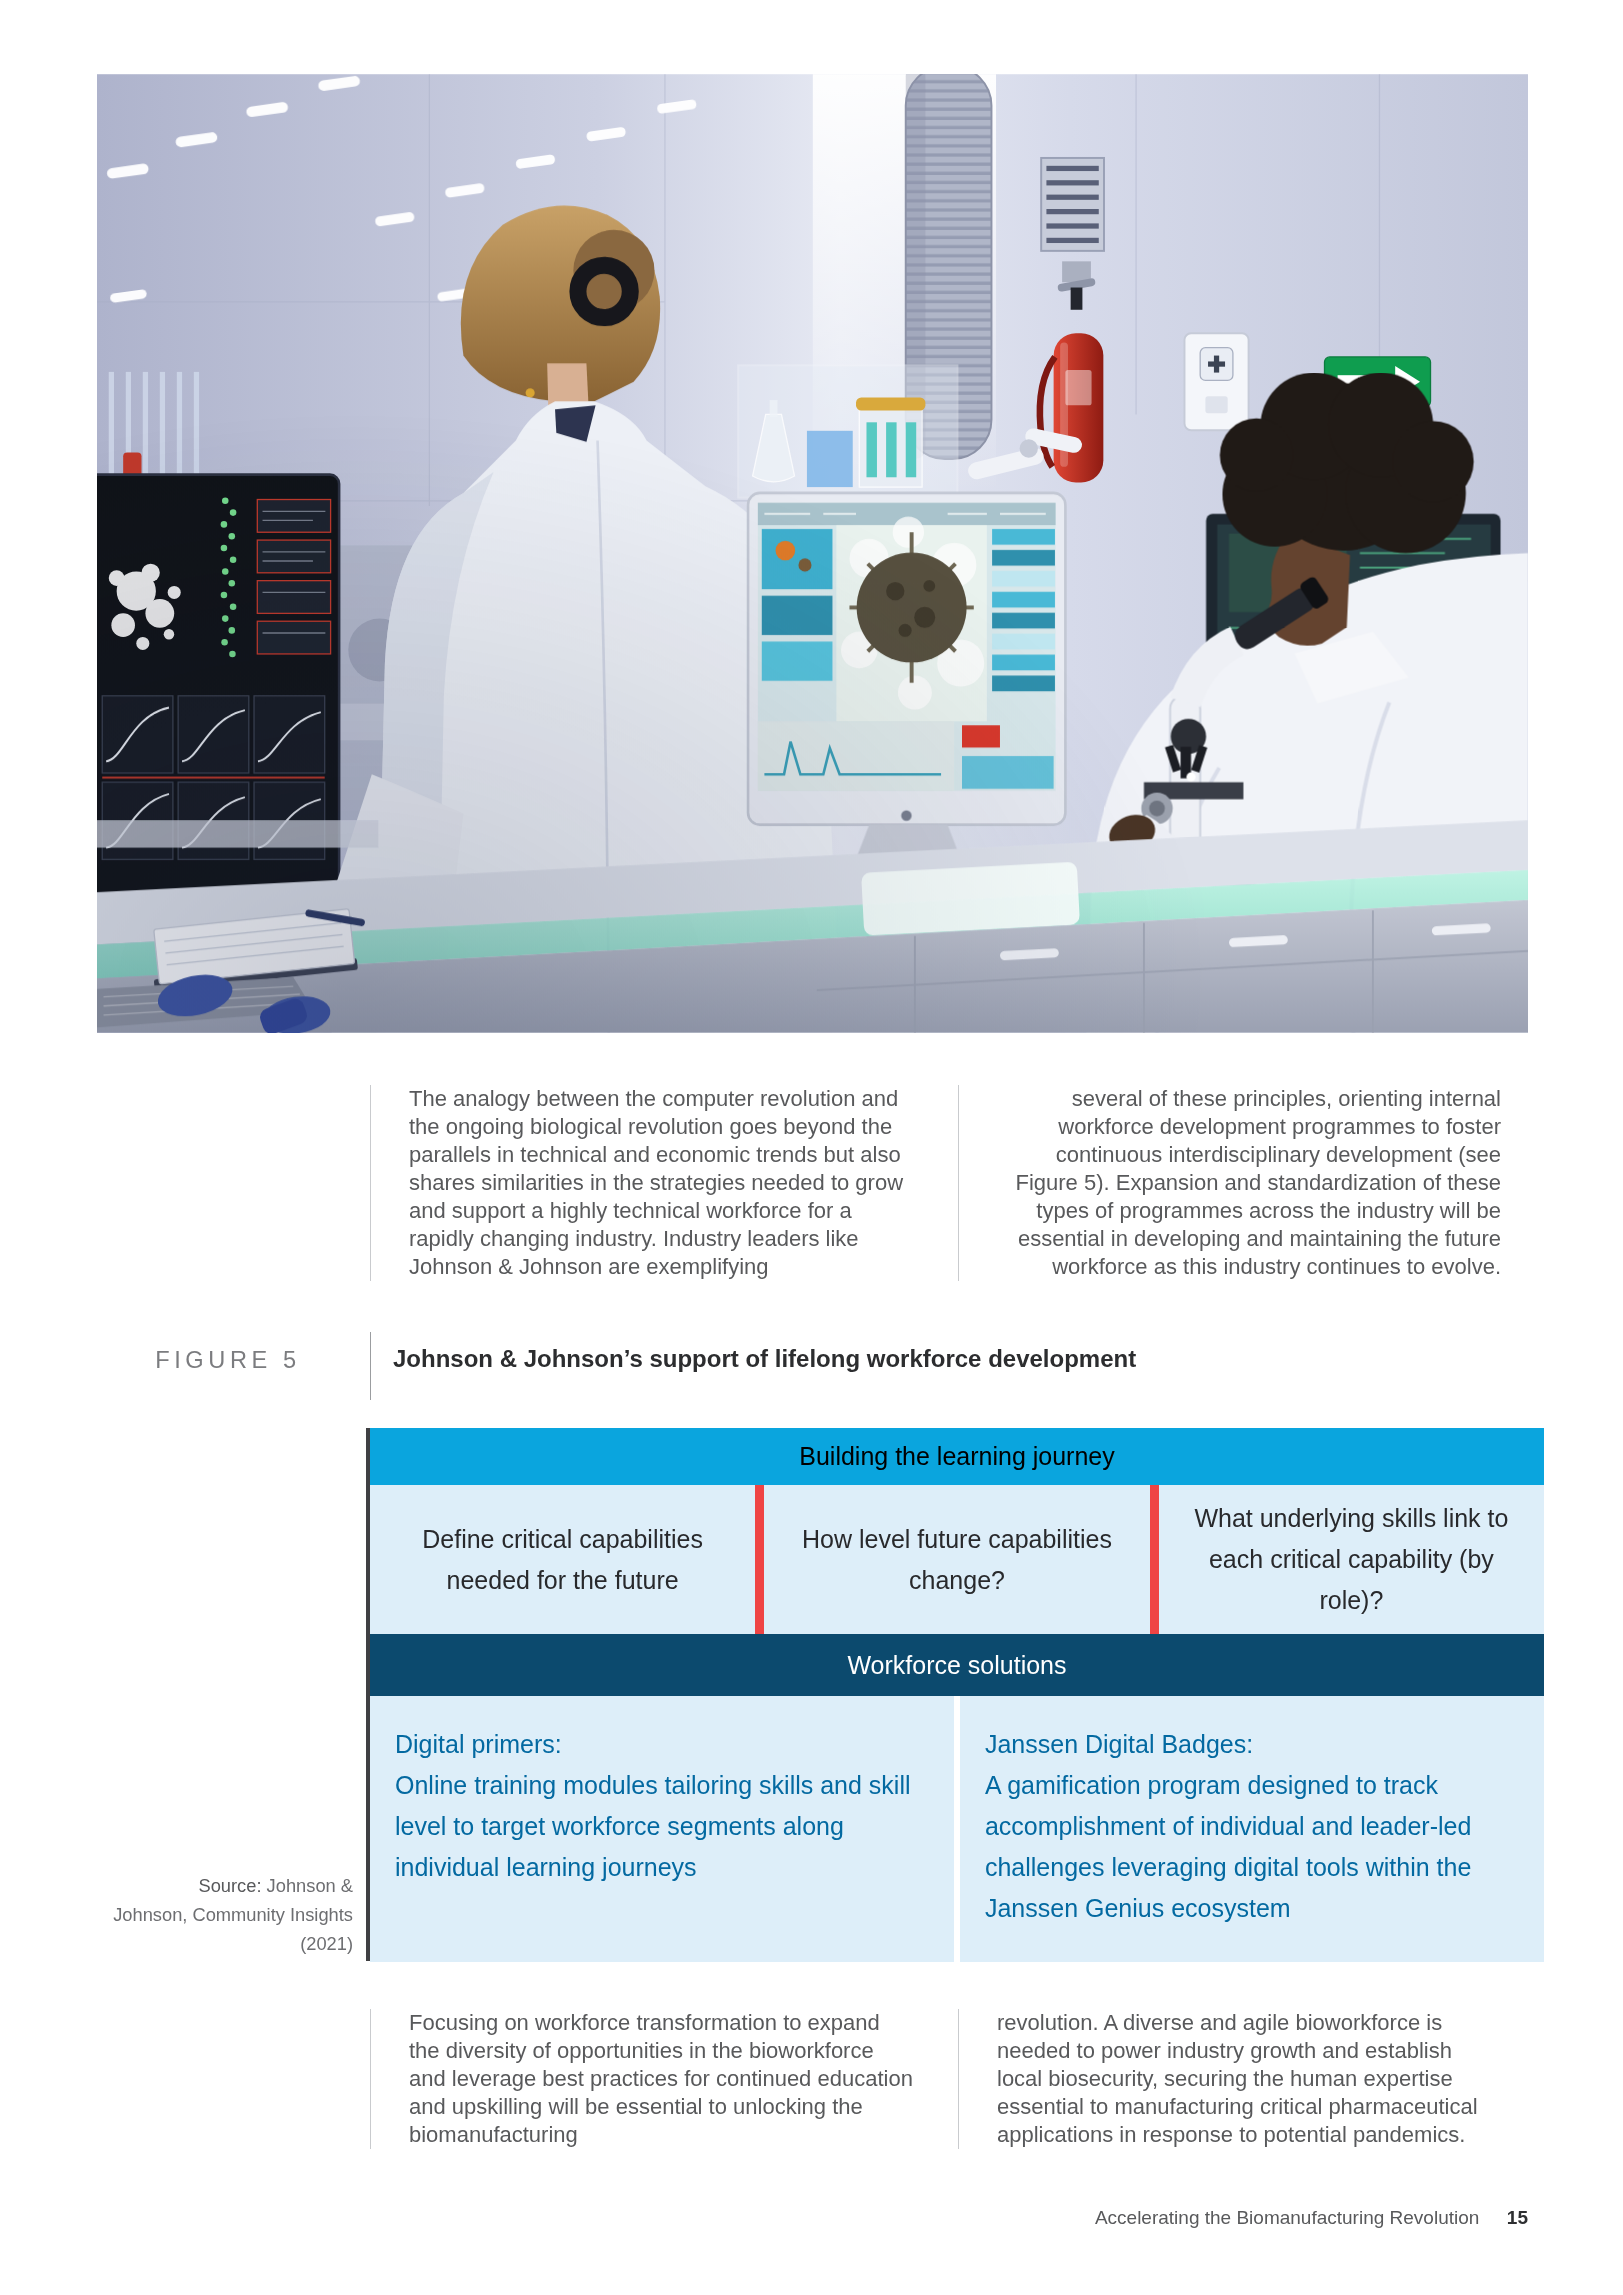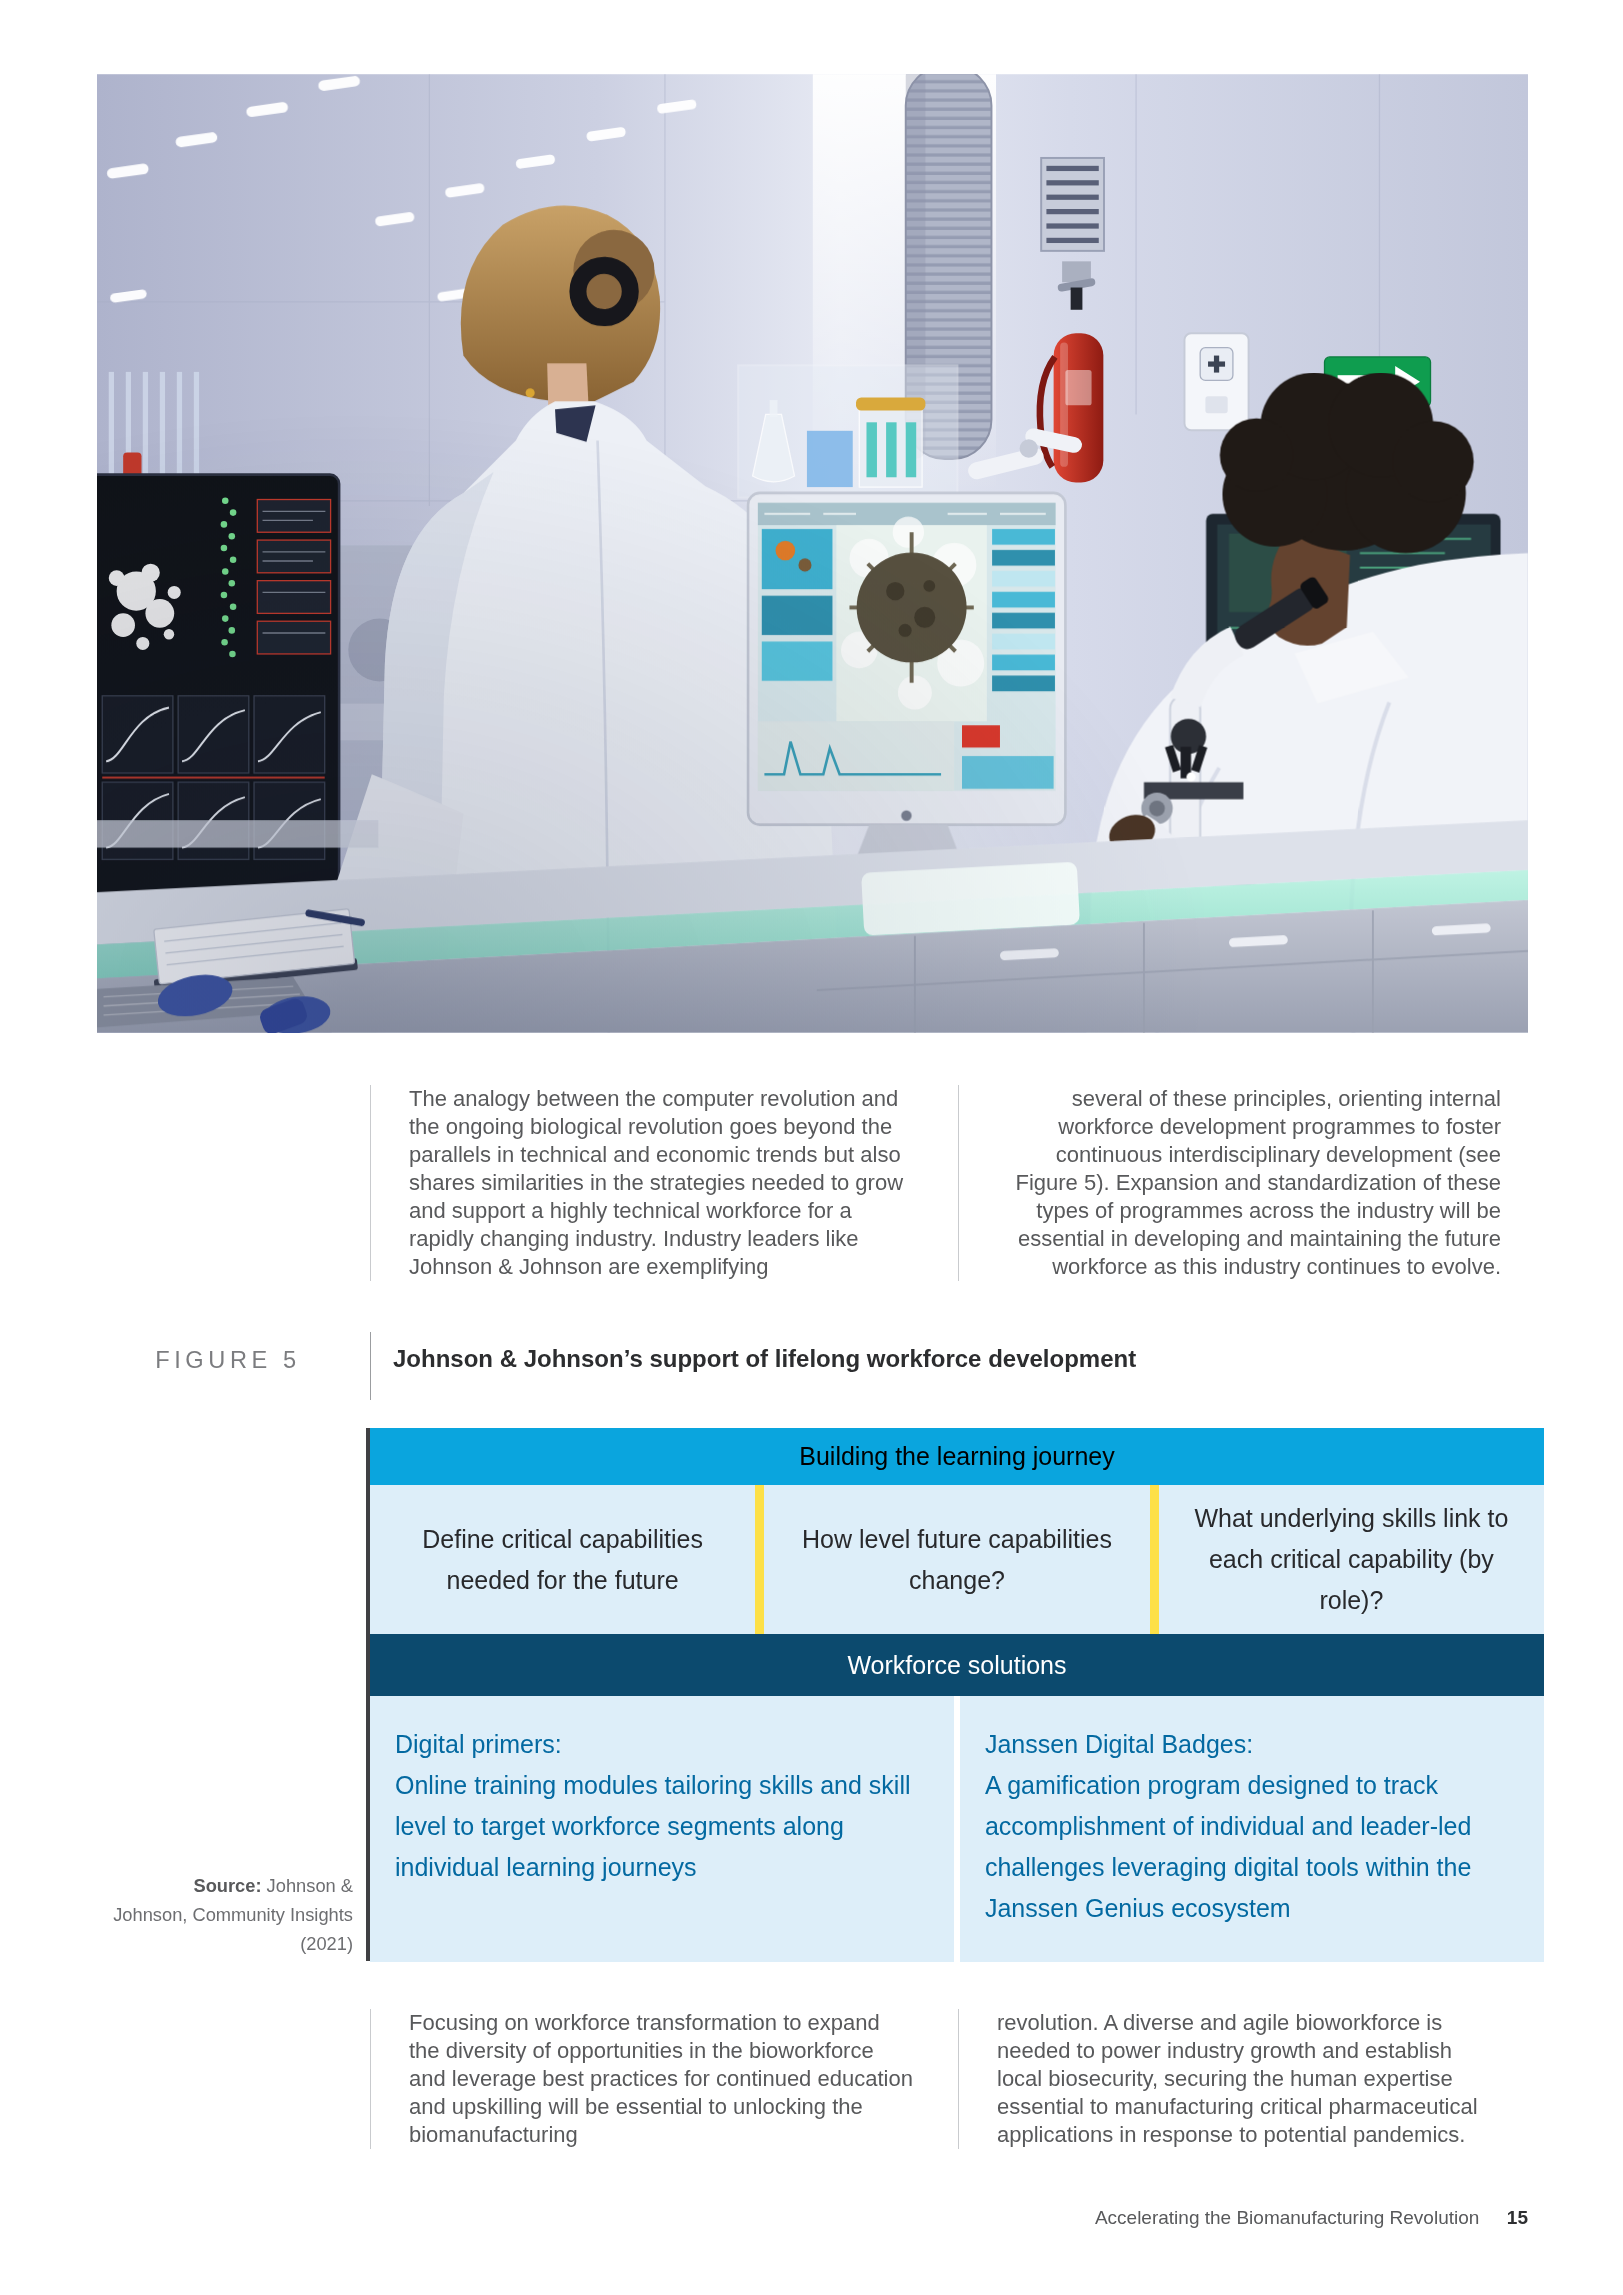--- a/index.html
+++ b/index.html
@@ -22,30 +22,30 @@
   .figure-title { position: absolute; left: 393px; top: 1345px; width: 1139px;
                   font-size: 24px; font-weight: bold; color: #2c2d2f; }
 
   .fig-rule-dark { position: absolute; left: 366px; top: 1428px; width: 3.9px; height: 533px; background: #3f4043; }
 
   .ftable { position: absolute; left: 370px; top: 1428px; width: 1174px; }
   .thead { height: 57px; line-height: 57px; background: #0aa5de; color: #000000;
            text-align: center; font-size: 25px; }
   .thead2 { height: 62px; line-height: 62px; background: #0c4a6e; color: #ffffff;
             text-align: center; font-size: 25px; }
-  .qrow { display: grid; grid-template-columns: 1fr 1fr 1fr; gap: 9.2px; background: #fde047; }
+  .qrow { display: grid; grid-template-columns: 1fr 1fr 1fr; gap: 9.2px; background: #ef4444; }
   .qcell { background: #ddeef9; height: 149px; display: flex; align-items: center; justify-content: center;
            padding: 0 30px; text-align: center; font-size: 25px; line-height: 41px; color: #28292c; }
   .srow { display: grid; grid-template-columns: 1fr 1fr; gap: 5.9px; background: #ffffff; }
   .scell { background: #ddeef9; height: 266px; padding: 27.5px 37px 0 25px;
            font-size: 25px; line-height: 41px; color: #0369a1; }
 
   .source { position: absolute; left: 98px; top: 1871px; width: 255px; text-align: right;
             font-size: 18.3px; line-height: 29px; color: #6d6e71; }
-  .source .b { font-weight: bold; color: #58595b; margin-left: 25px; }
+  .source .b { font-weight: normal; color: #58595b; margin-left: 25px; }
 
   .footer { position: absolute; left: 749px; top: 2207px; width: 779px; text-align: right;
             font-size: 19px; color: #58595b; }
   .footer .pnum { font-weight: bold; color: #2e2f31; margin-left: 27.5px; }
 </style>
 </head>
 <body>
 
 <div class="page">
 

